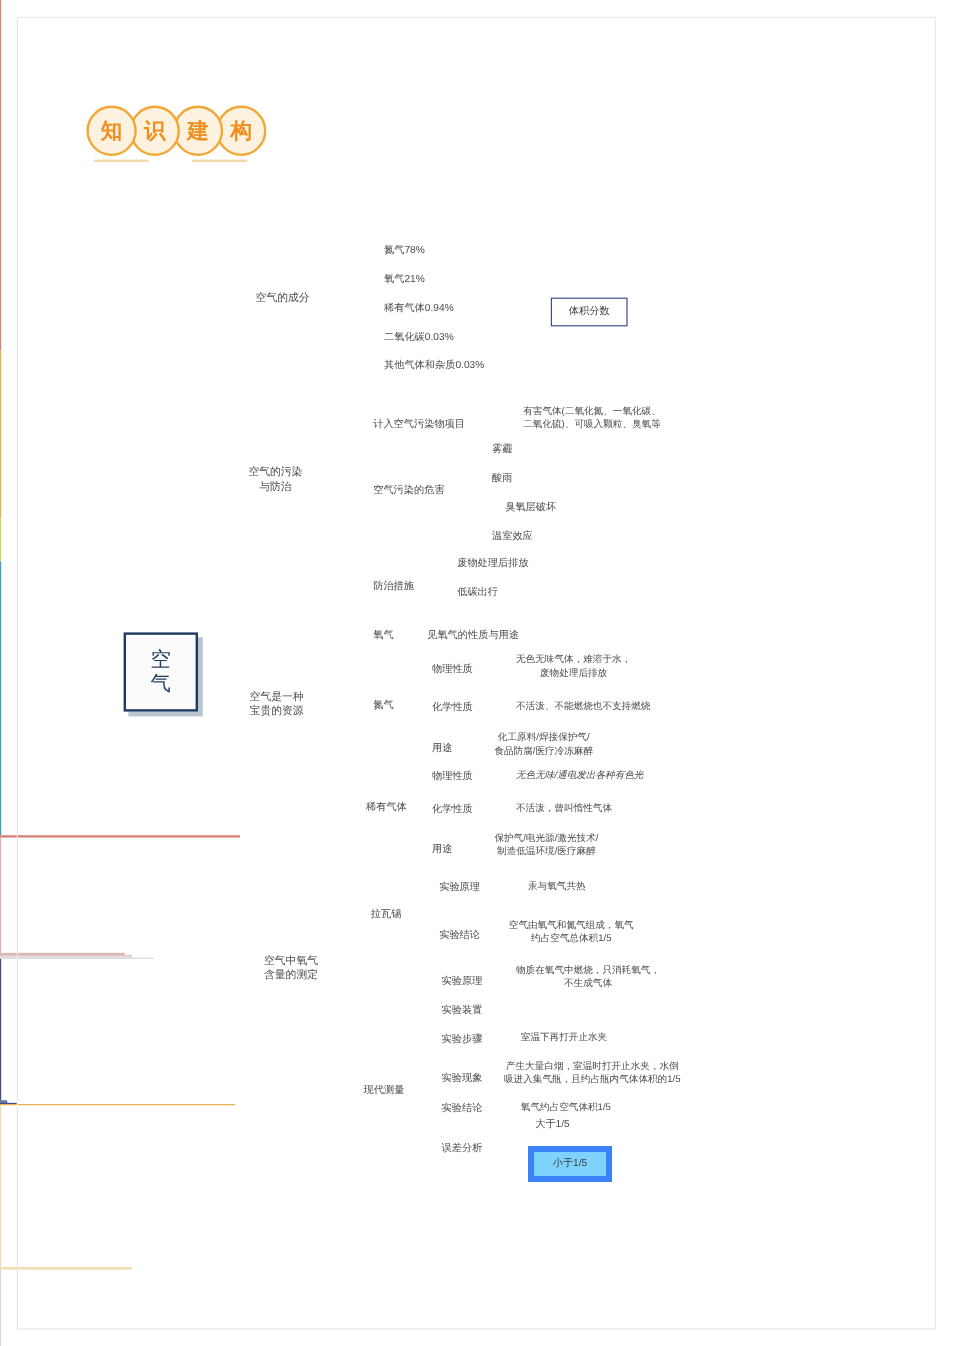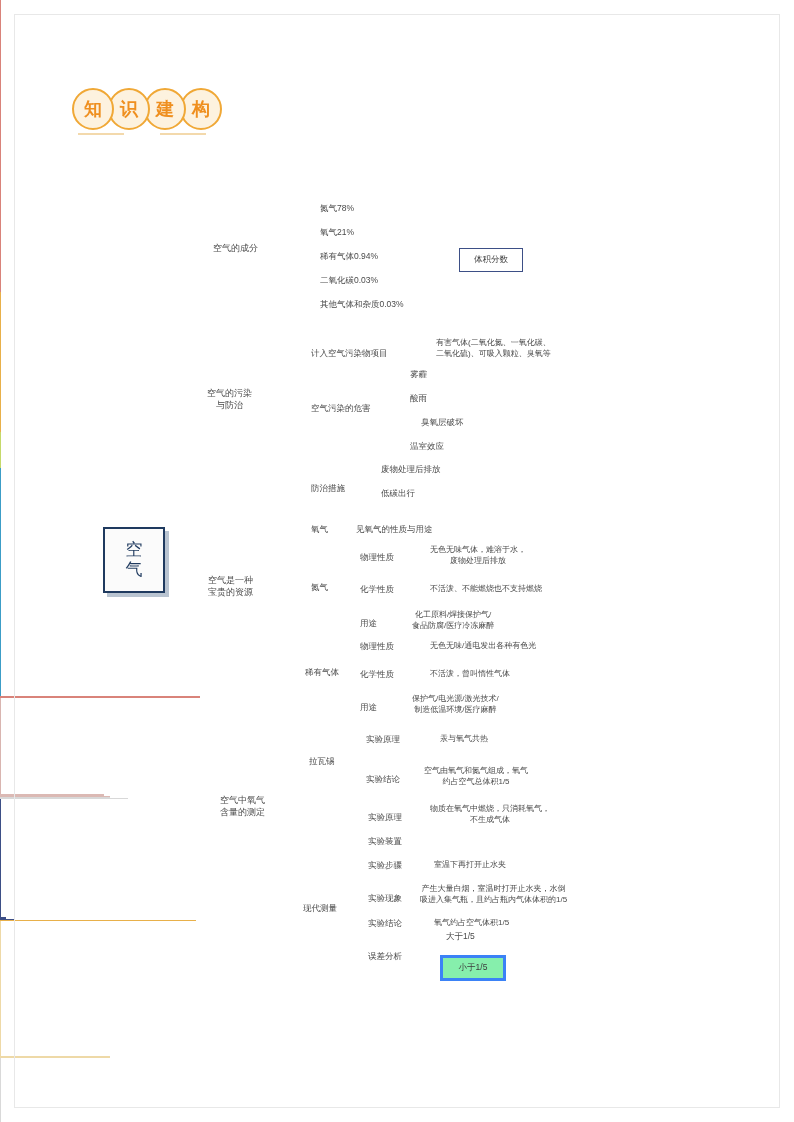--- a/index.html
+++ b/index.html
@@ -34,21 +34,21 @@
     border:2px solid #1f3a5f;background:#fbfbfb;
     display:flex;align-items:center;justify-content:center;
     font-size:17px;color:#1f3a5f;line-height:1.15;text-align:center;
     box-shadow:4px 4px 0 #b9c4d1;
   }
 
   .topicbox{
     position:absolute;border:1px solid #3d4f86;background:#fff;
     font-size:8.5px;color:#3c3c3c;display:flex;align-items:center;justify-content:center;
   }
-  .fbox{position:absolute;border:3px solid #3b82f6;background:#86efac;font-size:8.5px;
+  .fbox{position:absolute;border:5px solid #3b82f6;background:#7dd3fc;font-size:8.5px;
         display:flex;align-items:center;justify-content:center;color:#3c3c3c;text-align:right;}
 
   .t9{font-size:9px}.t85{font-size:8.5px}.t8{font-size:8px}
   .center{text-align:center}
 </style>
 </head>
 <body>
 
 <div class="page">
   <div class="page-border"></div>
@@ -145,21 +145,21 @@
   <div class="lbl t85" style="left:360px;top:584px;">化学性质</div>
   <div class="lbl t8" style="left:430px;top:584px;">不活泼、不能燃烧也不支持燃烧</div>
 
   <div class="lbl t85" style="left:360px;top:618px;">用途</div>
   <div class="lbl t8 center" style="left:412px;top:610px;line-height:1.35;">化工原料/焊接保护气/
 食品防腐/医疗冷冻麻醉</div>
 
   <div class="lbl t85" style="left:305px;top:667px;">稀有气体</div>
 
   <div class="lbl t85" style="left:360px;top:641px;">物理性质</div>
-  <div class="lbl t8" style="left:430px;top:641px;">无色无味/通电发出各种有色光</div>
+  <div class="lbl t8" style="left:430px;top:641px;font-style:italic;">无色无味/通电发出各种有色光</div>
 
   <div class="lbl t85" style="left:360px;top:669px;">化学性质</div>
   <div class="lbl t8" style="left:430px;top:669px;text-align:center;">不活泼，曾叫惰性气体</div>
 
   <div class="lbl t85" style="left:360px;top:702px;">用途</div>
   <div class="lbl t8 center" style="left:412px;top:694px;line-height:1.35;">保护气/电光源/激光技术/
 制造低温环境/医疗麻醉</div>
 
   <div class="lbl t9 center" style="left:220px;top:795px;">空气中氧气
 含量的测定</div>

